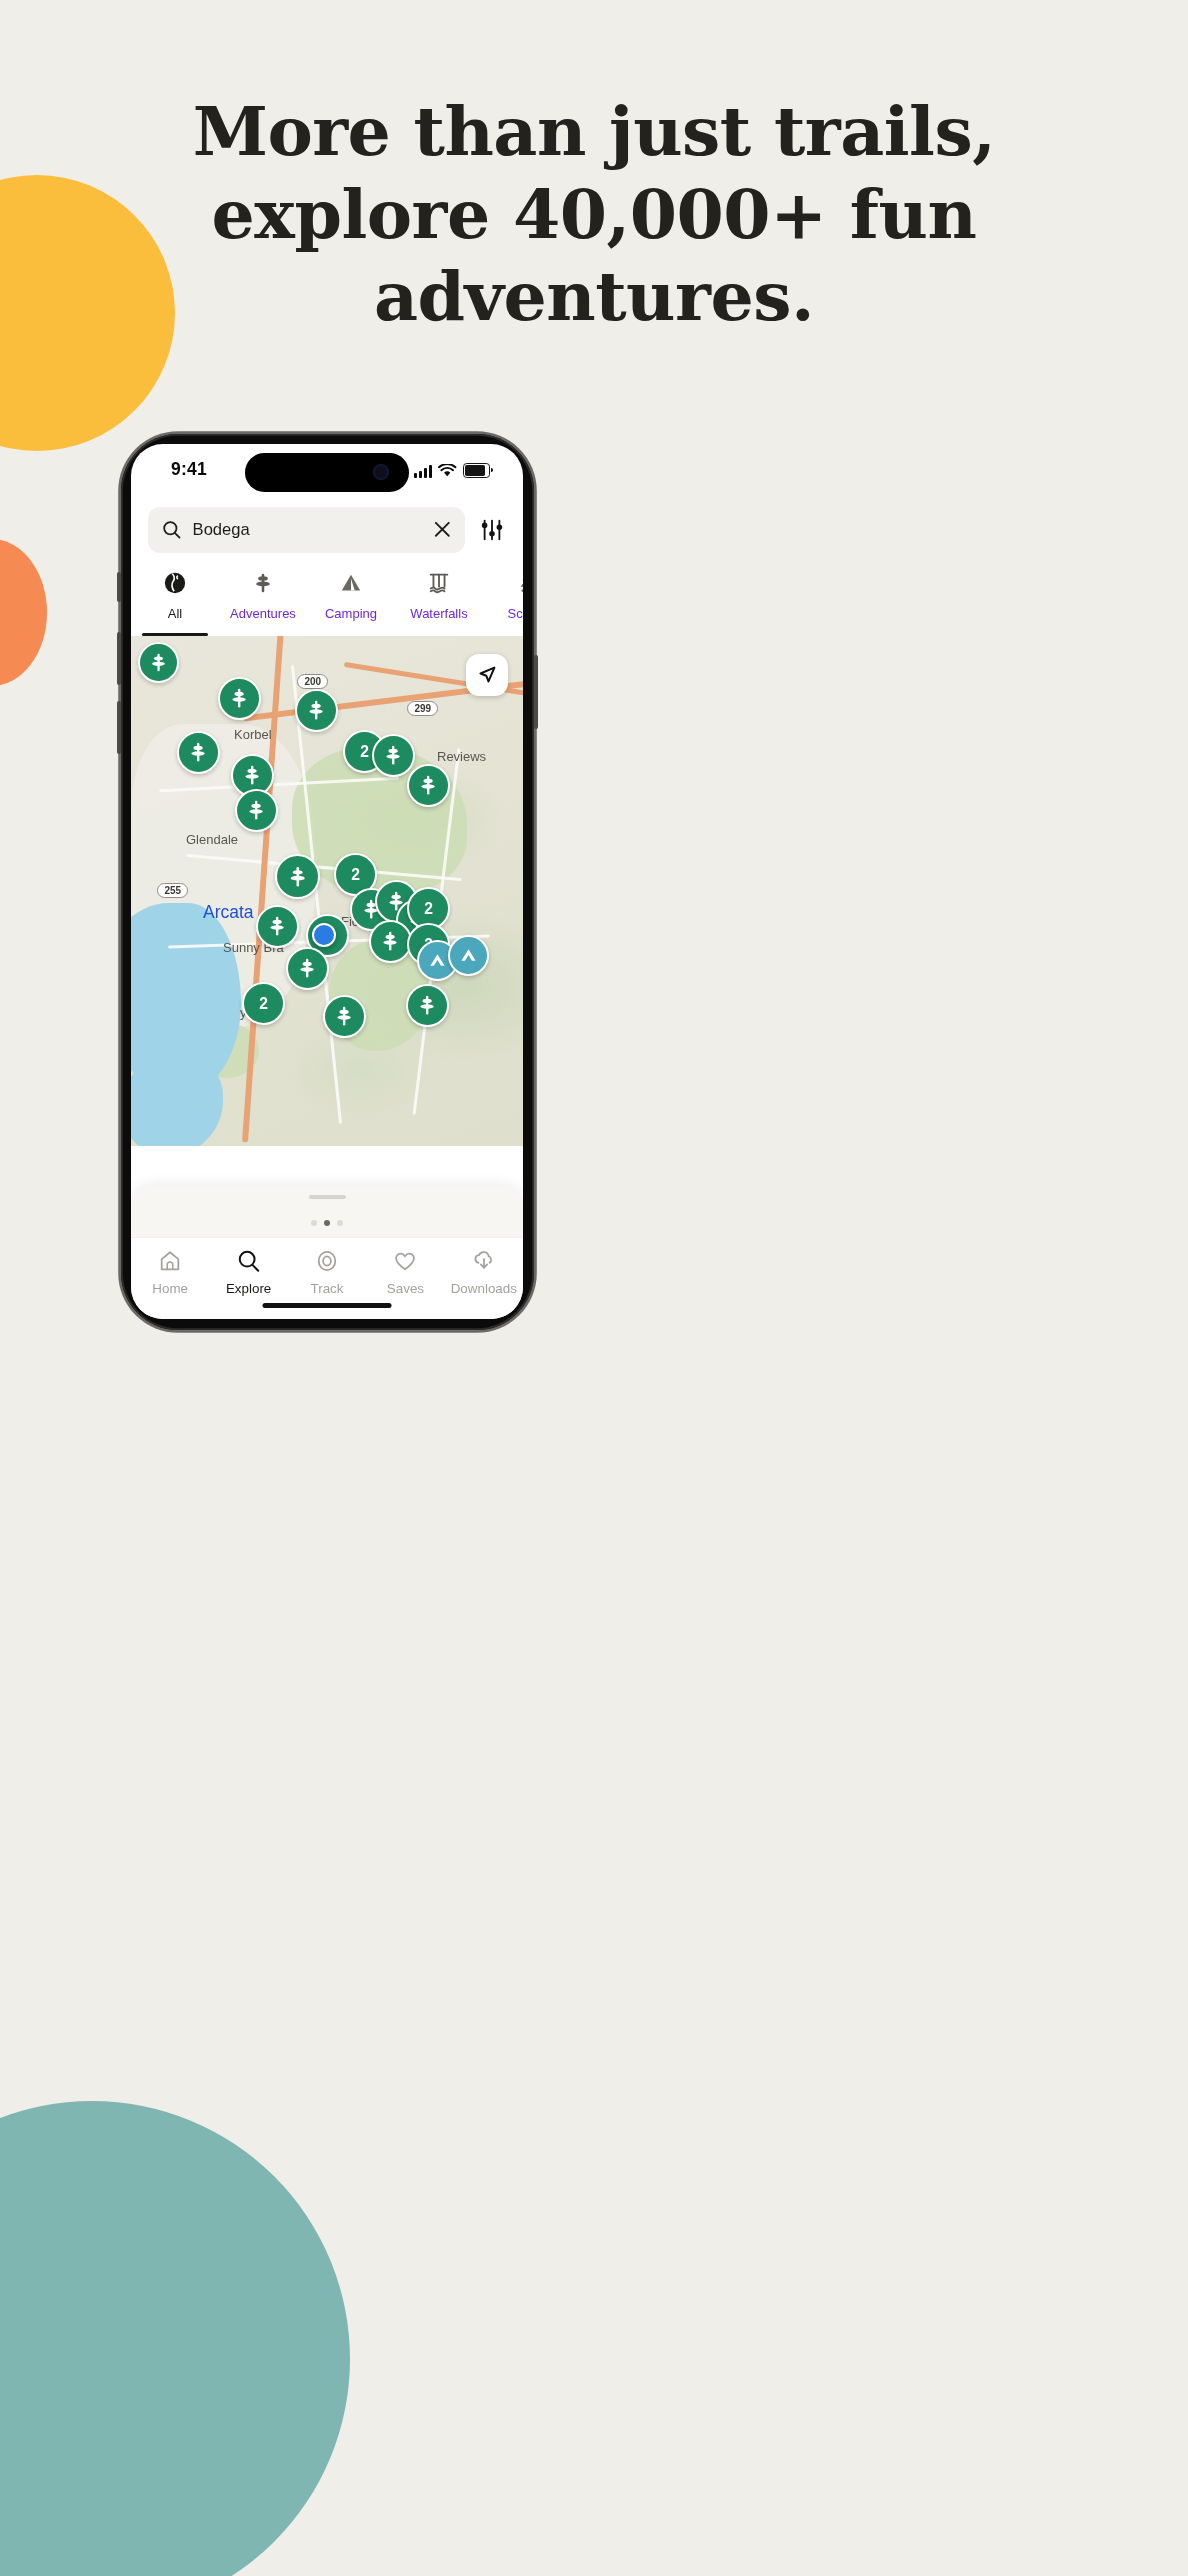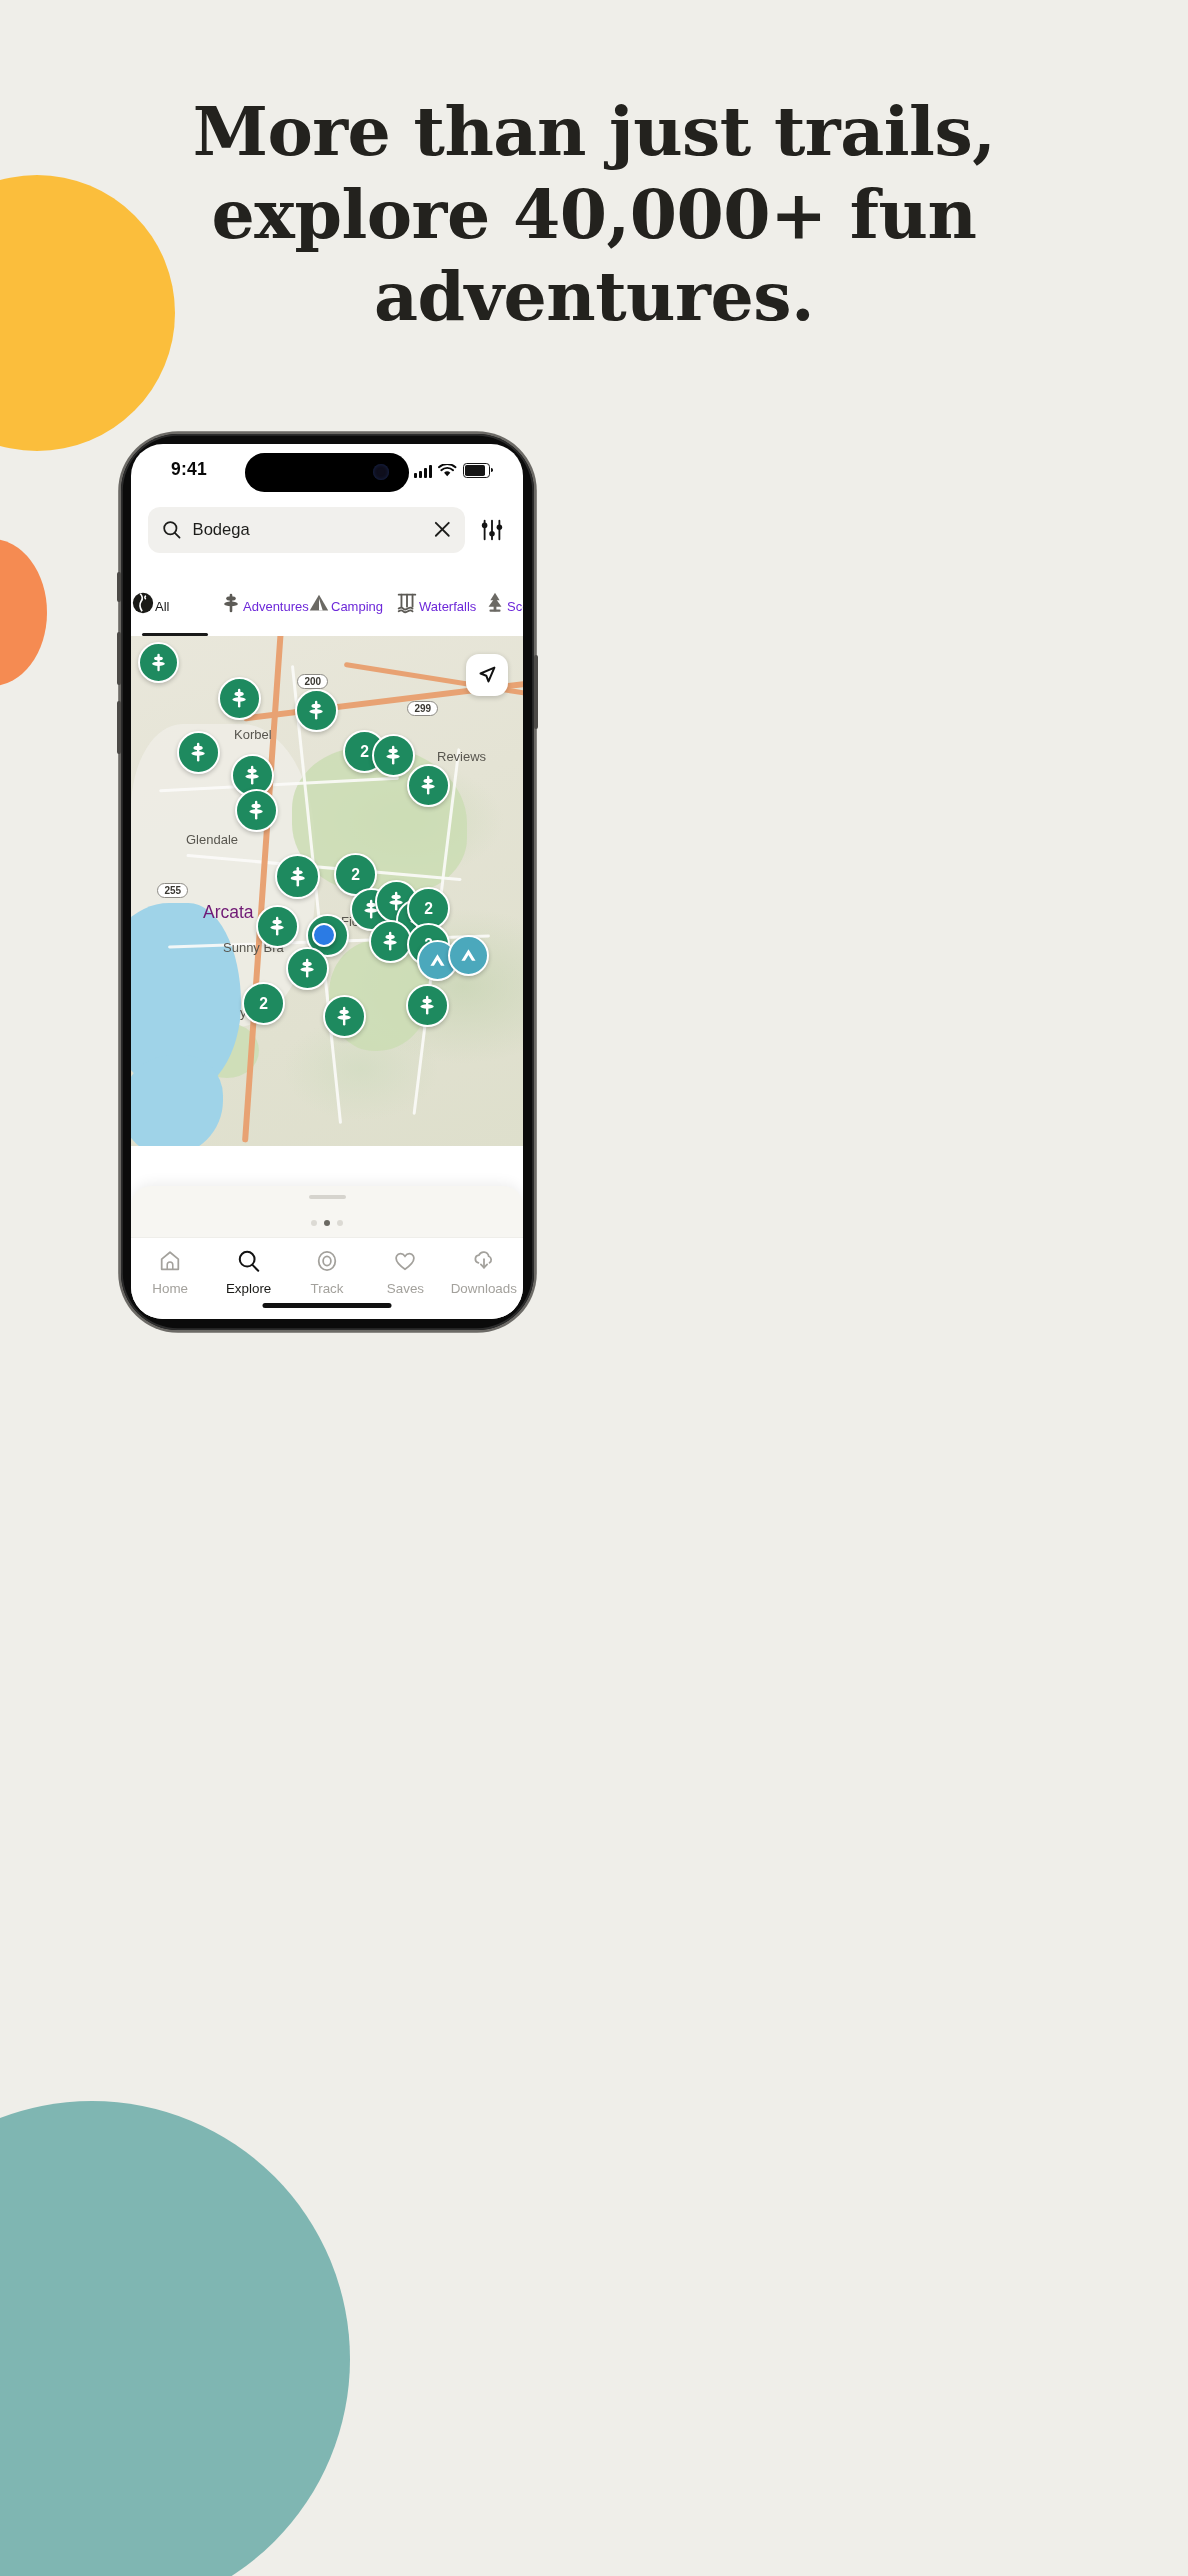--- a/index.html
+++ b/index.html
@@ -55,21 +55,21 @@
   #batt i{position:absolute;left:1.4px;top:1.4px;bottom:1.4px;width:19.3px;background:#0a0a0a;border-radius:1.8px;display:block;}
 
   
   #search-row{position:absolute;left:0;top:57px;width:392px;height:57px;display:flex;align-items:center;padding:0 16.6px;box-sizing:border-box;gap:13px;z-index:5;}
   #search-box{flex:1;height:46px;background:#F1F0ED;border-radius:12px;display:flex;align-items:center;padding:0 14.7px;box-sizing:border-box;gap:11px;}
   #search-text{flex:1;font-size:16.6px;color:#1d1d1b;}
   #filter-btn{width:28px;height:28px;display:flex;align-items:center;justify-content:center;}
 
   
   #tabs{position:absolute;left:0;top:118px;width:392px;height:74px;background:#fff;display:flex;z-index:5;overflow:hidden;}
-  .tab{width:88px;flex:0 0 88px;display:flex;flex-direction:row;align-items:center;justify-content:flex-start;padding-top:7.4px;box-sizing:border-box;position:relative;}
+  .tab{width:88px;flex:0 0 88px;display:flex;flex-direction:column;align-items:center;justify-content:flex-start;padding-top:7.4px;box-sizing:border-box;position:relative;}
   .tab .ticon{height:28px;display:flex;align-items:center;justify-content:center;}
   .tab .tlabel{margin-top:8.3px;font-size:13px;color:#6d28d9;white-space:nowrap;}
   .tab.active .tlabel{color:#191919;}
   .tab.active::after{content:"";position:absolute;left:11px;right:11px;bottom:0;height:3.2px;background:#191919;border-radius:1.8px;}
 
   
   #map{position:absolute;left:0;top:192px;width:392px;height:510px;overflow:hidden;background:#E8E6DA;}
   #map-bg{position:absolute;inset:0;
     background:
       radial-gradient(ellipse 138px 83px at 276px 184px, rgba(205,218,186,.75), rgba(205,218,186,0) 70%),
@@ -88,21 +88,21 @@
   #r1{left:129px;top:-9.2px;width:6.4px;height:516px;transform:rotate(4deg);}
   #r2{left:111px;top:61px;width:304px;height:5.5px;transform:rotate(-7deg);}
   #r3{left:212px;top:41px;width:193px;height:4.6px;transform:rotate(9deg);}
   .wroad{position:absolute;background:#FBFBF8;border-radius:1.8px;opacity:.9;}
   #w1{left:28px;top:147px;width:240px;height:2.8px;transform:rotate(-3deg);}
   #w2{left:55px;top:230px;width:276px;height:2.8px;transform:rotate(5deg);}
   #w3{left:184px;top:28px;width:2.8px;height:461px;transform:rotate(-6deg);}
   #w4{left:304px;top:111px;width:2.8px;height:369px;transform:rotate(7deg);}
   #w5{left:37px;top:304px;width:322px;height:2.8px;transform:rotate(-2deg);}
   .mlabel{position:absolute;font-size:13px;color:#58564f;font-weight:400;white-space:nowrap;}
-  .mlabel.big{font-size:17.5px;color:#701a75;}
+  .mlabel.big{font-size:17.5px;color:#1d4ed8;}
   .shield{position:absolute;background:#fff;border:1.8px solid #8d8b85;border-radius:8.3px;padding:0.9px 6.4px;font-size:10px;font-weight:700;color:#3a3832;}
   #locate-btn{position:absolute;right:14.7px;top:18.4px;width:42px;height:42px;background:#fff;border-radius:13px;display:flex;align-items:center;justify-content:center;box-shadow:0 1.8px 5.5px rgba(0,0,0,.18);z-index:4;}
   .pin{position:absolute;border-radius:50%;border:2.8px solid #fff;display:flex;align-items:center;justify-content:center;box-shadow:0 1.8px 4.6px rgba(0,0,0,.22);}
   .pin.green{background:#1E8A5F;}
   .pin.teal{background:#4BA8BC;}
   .pin .num{color:#fff;font-size:15.7px;font-weight:700;}
   #userdot{position:absolute;width:20px;height:20px;border-radius:50%;background:#2B7BE4;border:2.8px solid #fff;box-shadow:0 1.8px 5.5px rgba(0,0,0,.3);}
 
   
   #card{position:absolute;left:0;bottom:81px;width:392px;background:#F7F6F2;border-radius:20px 20px 0 0;z-index:7;padding:9.2px 0 0;box-shadow:0 -2.8px 13px rgba(0,0,0,.07);}

